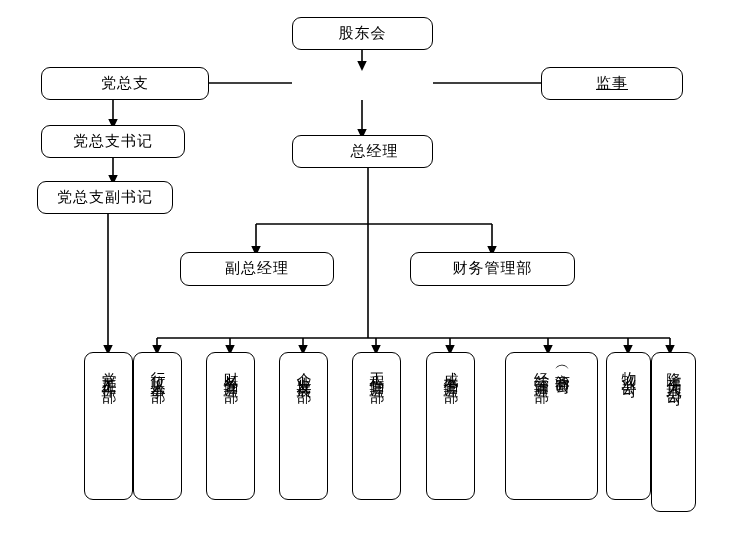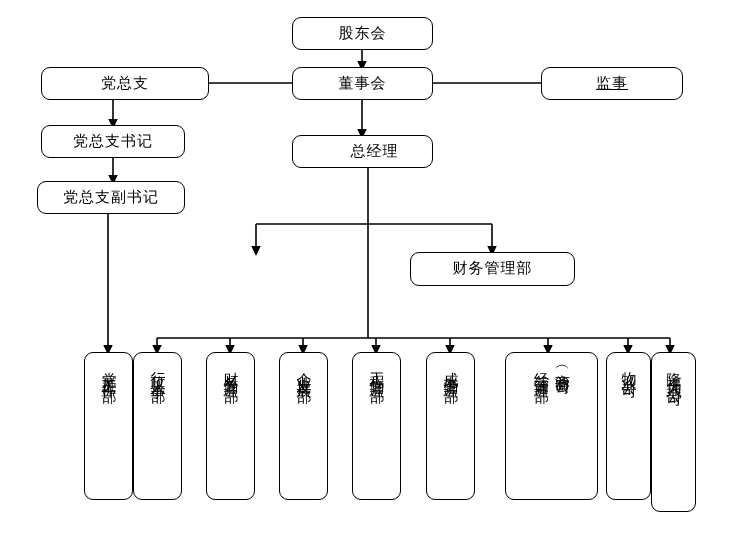--- a/index.html
+++ b/index.html
@@ -89,44 +89,44 @@
       <line x1="548" y1="338" x2="548" y2="350" marker-end="url(#arrow)"></line>
       <line x1="628" y1="338" x2="628" y2="350" marker-end="url(#arrow)"></line>
       <line x1="670" y1="338" x2="670" y2="350" marker-end="url(#arrow)"></line>
     </g>
   </svg>
 
   <div class="node" style="left:292px;top:17px;width:141px;height:33px;">
     <span class="lbl">股东会</span>
   </div>
 
-  <div class="node" style="left:292px;top:67px;width:141px;height:33px;">
-    <span class="lbl">董事会</span>
-  </div>
 
   <div class="node" style="left:541px;top:67px;width:142px;height:33px;text-decoration:underline;">
     <span class="lbl">监事</span>
   </div>
 
   <div class="node" style="left:41px;top:67px;width:168px;height:33px;">
     <span class="lbl">党总支</span>
   </div>
 
   <div class="node" style="left:41px;top:125px;width:144px;height:33px;">
     <span class="lbl">党总支书记</span>
   </div>
 
-  <div class="node" style="left:37px;top:181px;width:148px;height:33px;">
+  <div class="node" style="left:37px;top:181px;width:136px;height:33px;">
     <span class="lbl">党总支副书记</span>
   </div>
 
   <div class="node" style="left:292px;top:135px;width:141px;height:33px;padding-left:24px;">
     <span class="lbl">总经理</span>
   </div>
 
+  <div class="node" style="left:180px;top:252px;width:154px;height:34px;">
+    <span class="lbl">副总经理</span>
+  </div>
 
   <div class="node" style="left:410px;top:252px;width:165px;height:34px;">
     <span class="lbl">财务管理部</span>
   </div>
 
   <div class="node vert" style="left:84px;top:352px;width:49px;height:148px;">
     <span class="lbl">党群工作部</span>
   </div>
 
   <div class="node vert" style="left:133px;top:352px;width:49px;height:148px;">

